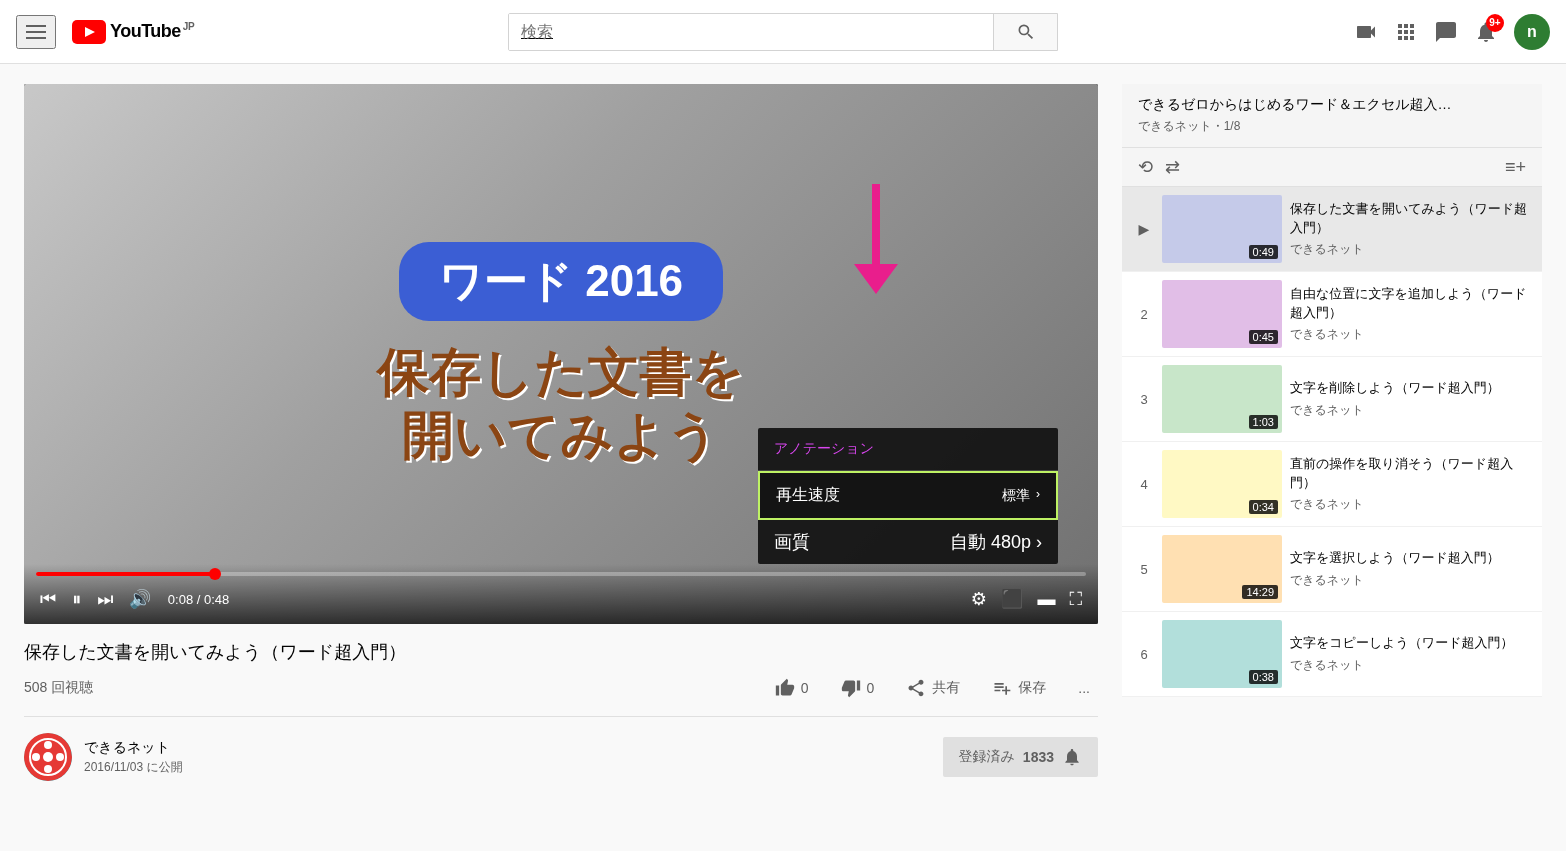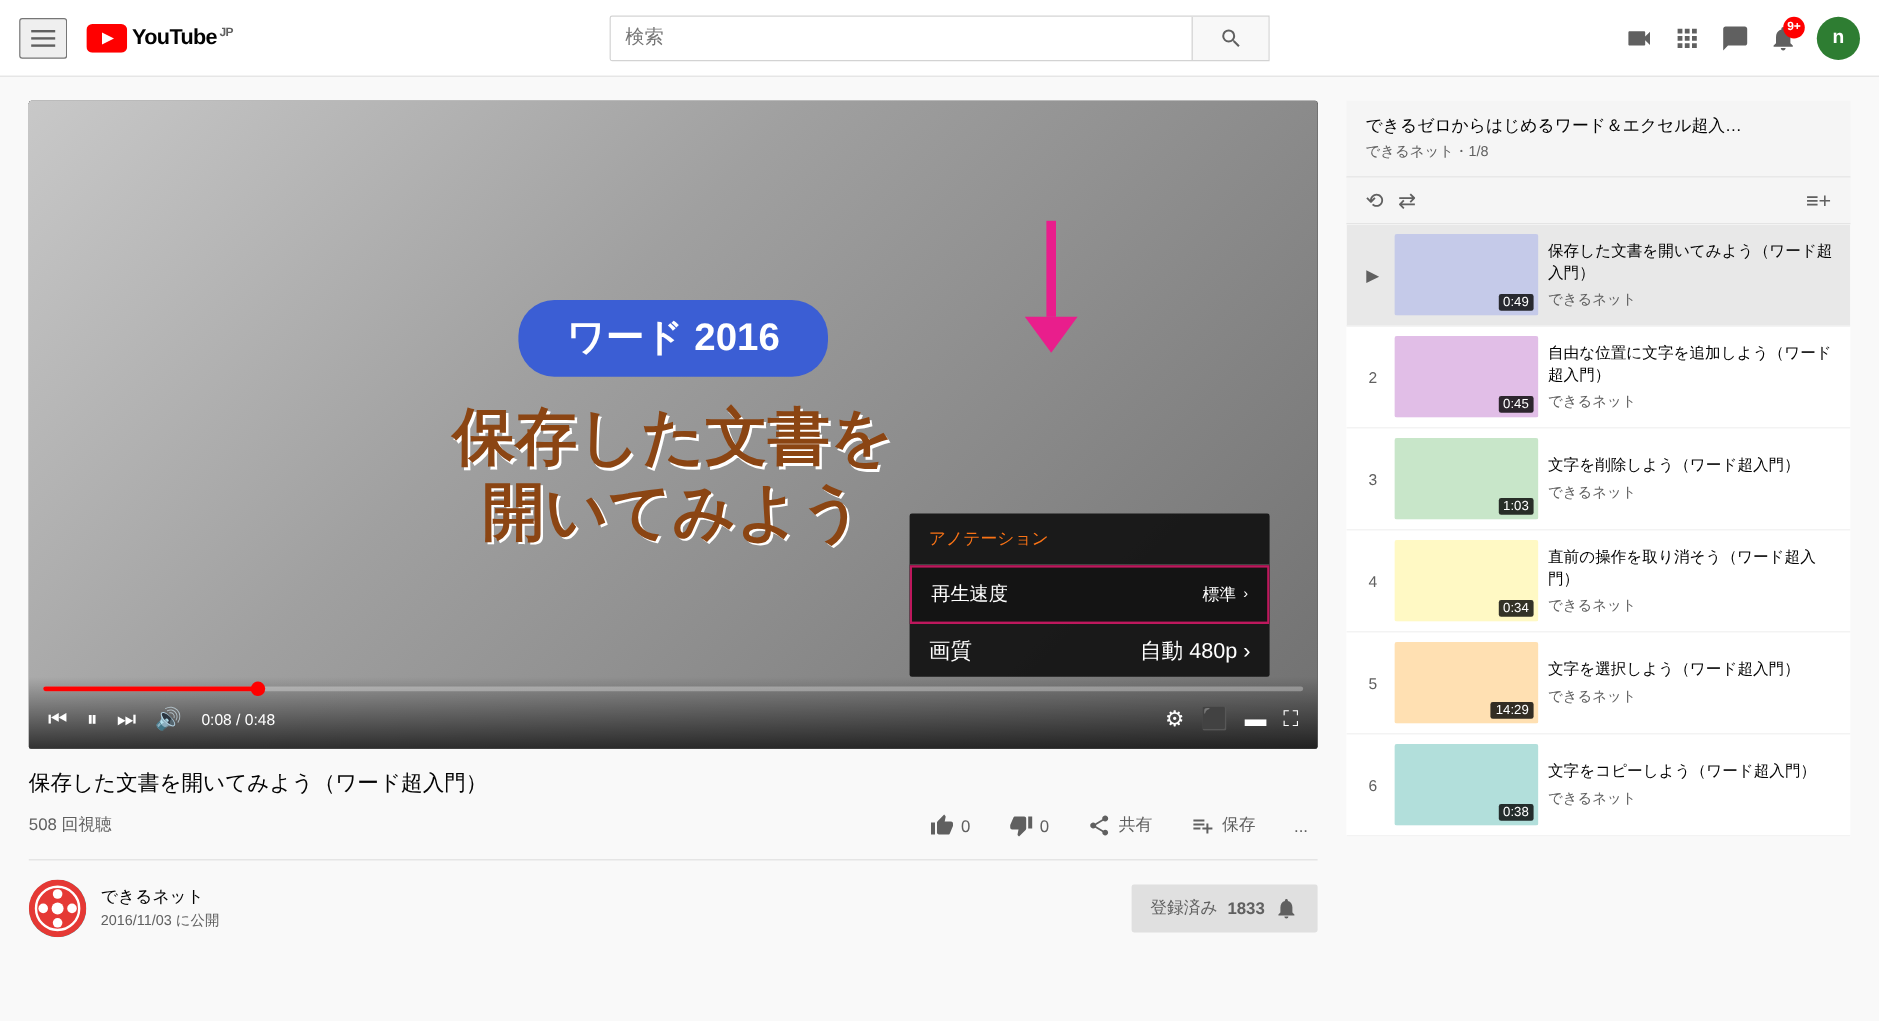--- a/index.html
+++ b/index.html
@@ -67,20 +67,21 @@
       justify-content: center;
       gap: 8px;
     }
     .search-bar {
       display: flex;
       width: 550px;
       height: 38px;
       border: 1px solid #d3d3d3;
       border-radius: 2px 0 0 2px;
       overflow: hidden;
+      text-decoration: underline;
     }
     .search-input {
       flex: 1;
       border: none;
       outline: none;
       padding: 0 12px;
       font-size: 16px;
       color: #030303;
     }
     .search-button {
@@ -183,21 +184,21 @@
       justify-content: center;
       width: 100%;
       height: 100%;
       background: linear-gradient(135deg, #c8c8c8 0%, #a0a0a0 40%, #707070 100%);
     }
     .video-title-card {
       background: #3b5ed4;
       border-radius: 30px;
       padding: 10px 40px;
       color: #fff;
-      font-size: 32px;
+      font-size: 44px;
       font-weight: bold;
       margin-bottom: 20px;
     }
     .video-subtitle-card {
       color: #8B4513;
       font-size: 52px;
       font-weight: 900;
       text-shadow: 2px 2px 0 #fff;
       text-align: center;
       line-height: 1.2;
@@ -231,31 +232,31 @@
       bottom: 60px;
       right: 40px;
       background: rgba(20,20,20,0.95);
       border-radius: 2px;
       width: 300px;
       overflow: hidden;
       z-index: 10;
     }
     .settings-header-row {
       padding: 12px 16px;
-      color: #f97316;
+      color: #d946ef;
       font-size: 14px;
       border-bottom: 1px solid #444;
     }
     .settings-item {
       display: flex;
       align-items: center;
       justify-content: space-between;
       padding: 12px 16px;
       cursor: pointer;
-      border: 2px solid #be185d;
+      border: 2px solid #bef264;
       background: rgba(20,20,20,0.98);
     }
     .settings-item-label {
       color: #fff;
       font-size: 16px;
     }
     .settings-item-value {
       color: #fff;
       font-size: 14px;
       display: flex;

